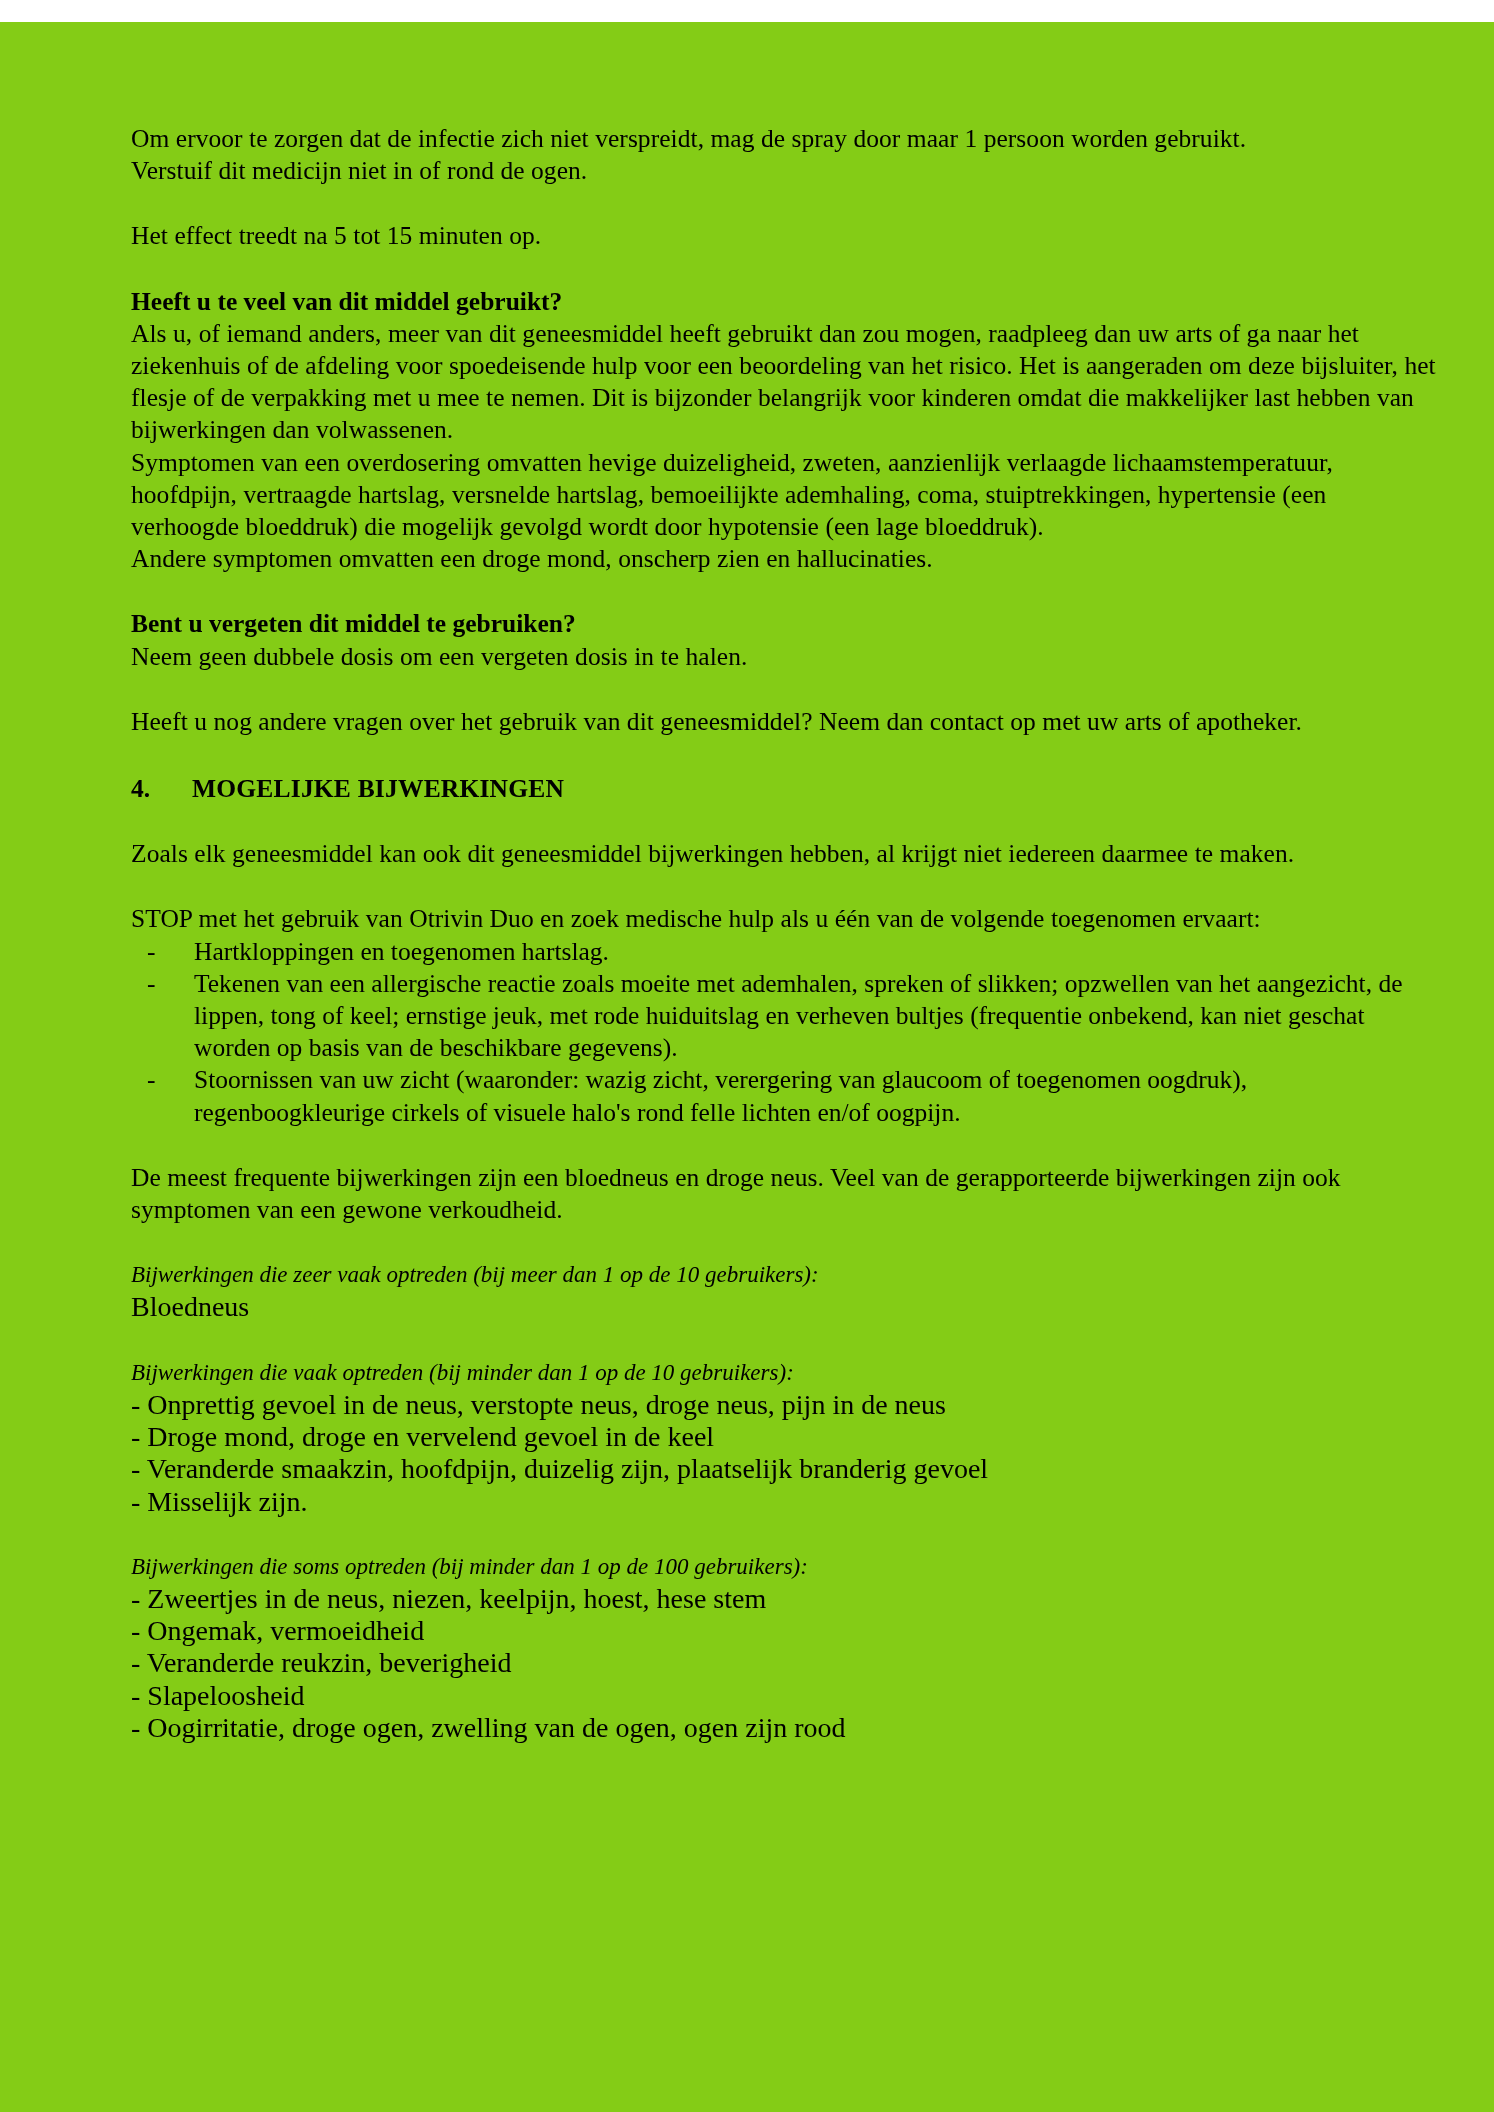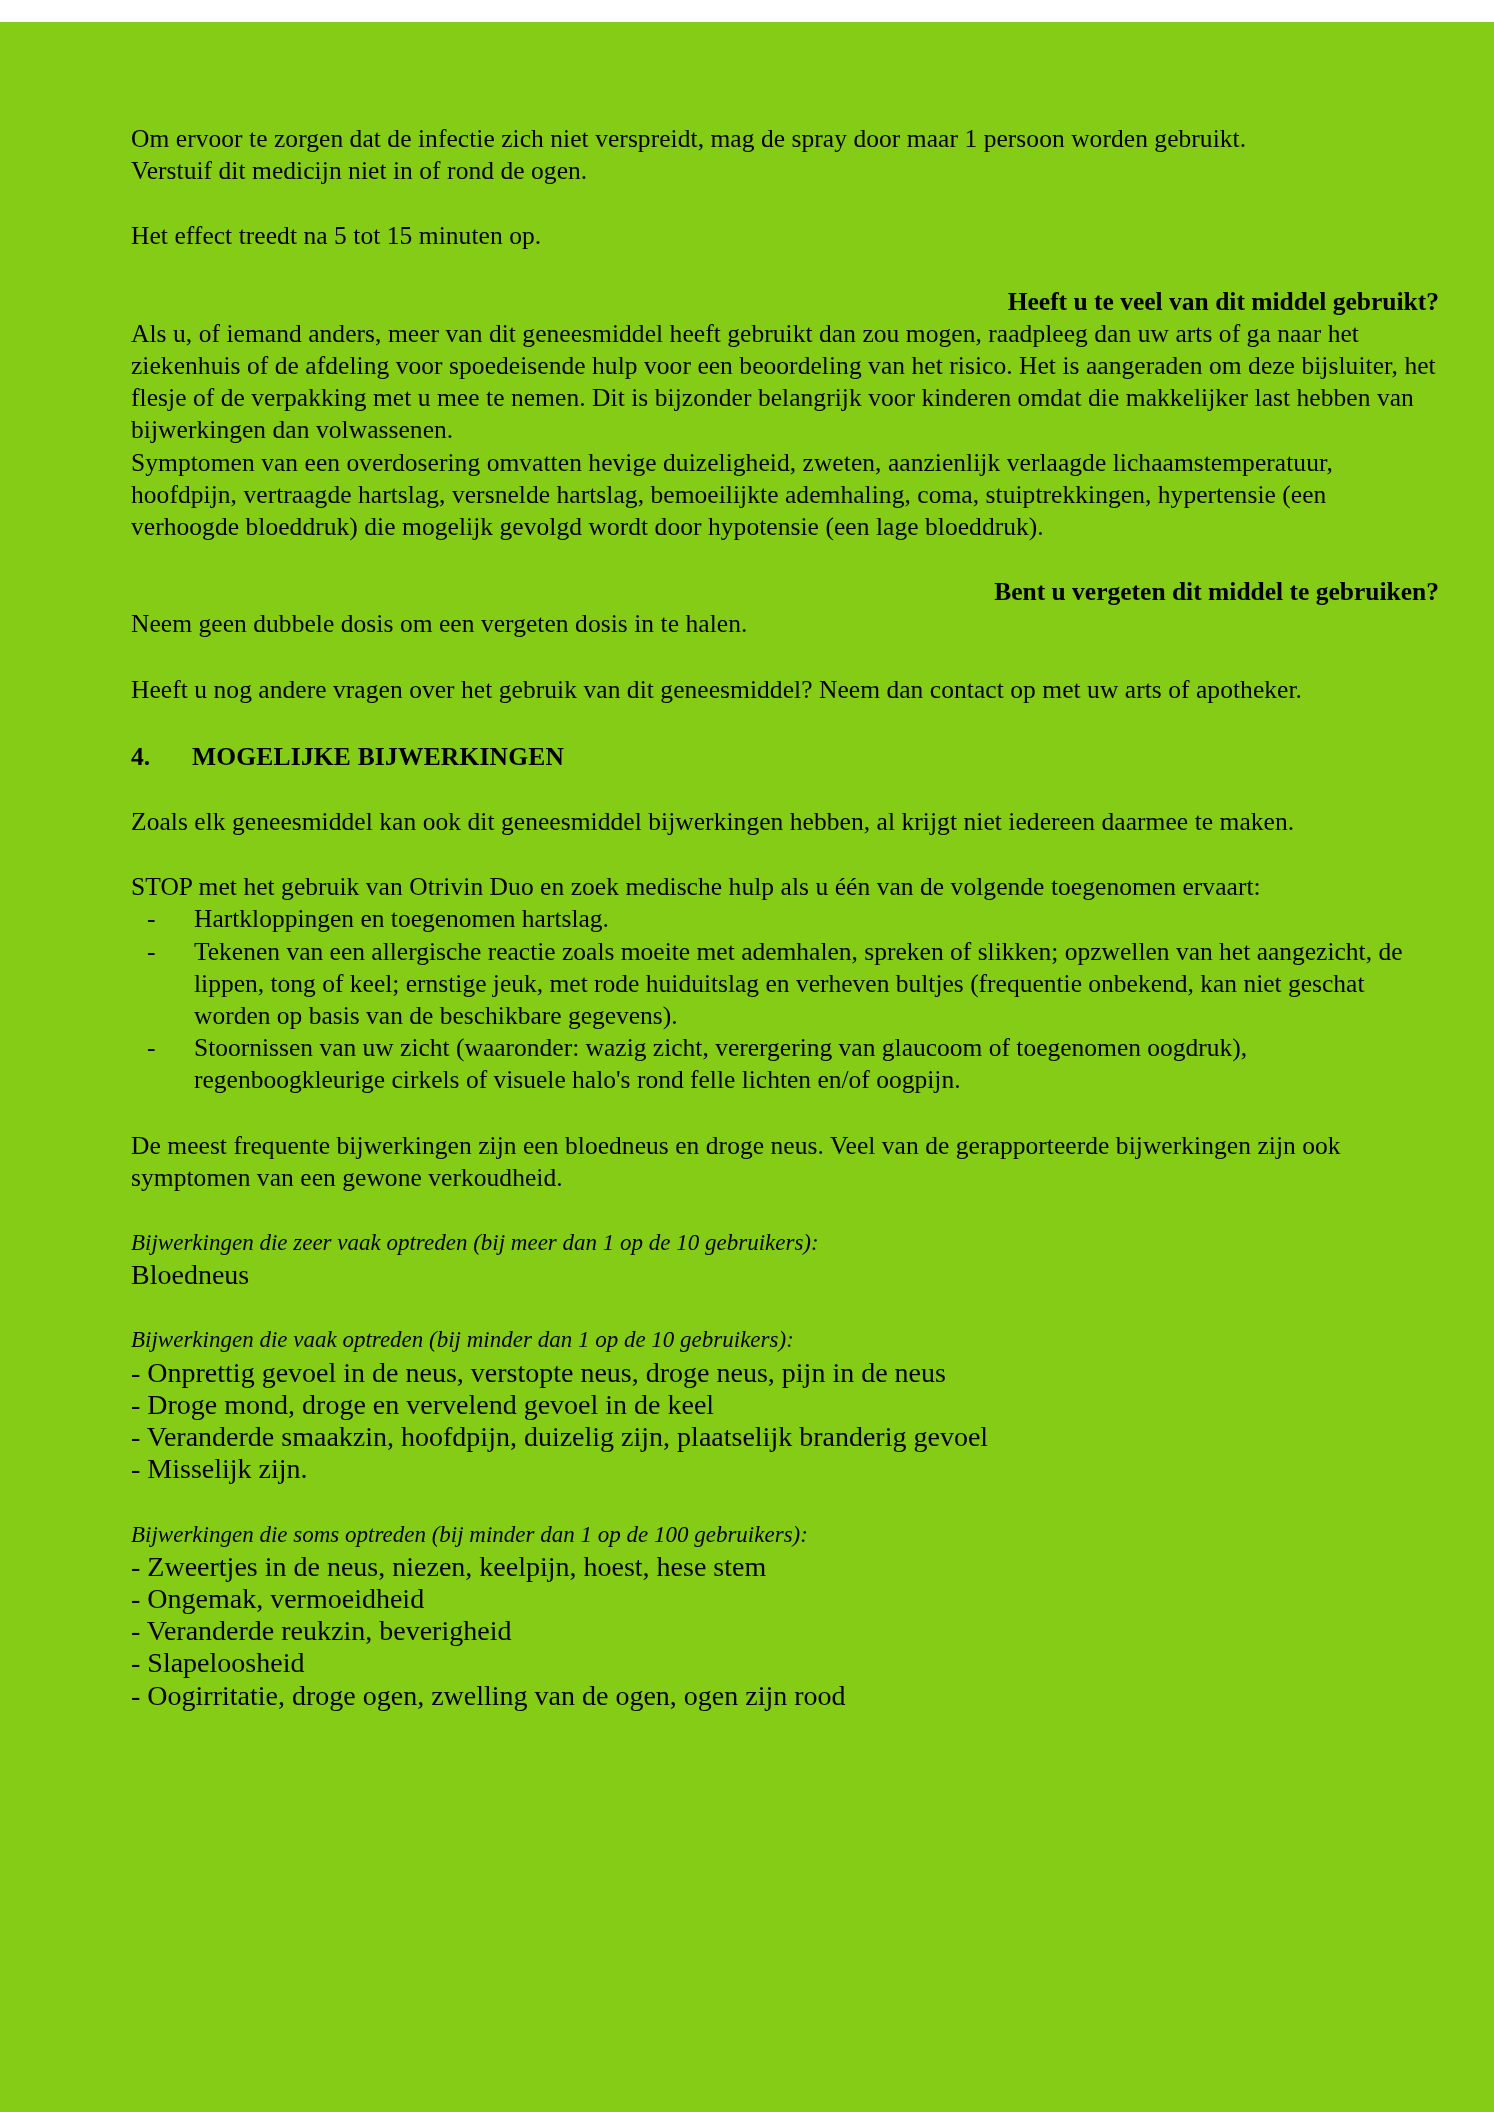--- a/index.html
+++ b/index.html
@@ -31,21 +31,20 @@
     margin: 0;
     letter-spacing: 0.05px;
   }
   .gap-md { height: 33px; }
   .gap-lg { height: 35px; }
   .heading-bold {
     font-size: 25.5px;
     line-height: 32.2px;
     font-weight: bold;
     margin: 0;
-    text-align: right;
   }
   .section-heading {
     font-size: 25.5px;
     line-height: 32.2px;
     font-weight: bold;
     margin: 0;
     display: flex;
     align-items: baseline;
   }
   .section-num {
@@ -102,20 +101,21 @@
 
   <div class="gap-md"></div>
 
   <p class="body-text">Het effect treedt na 5 tot 15 minuten op.</p>
 
   <div class="gap-md"></div>
 
   <p class="heading-bold">Heeft u te veel van dit middel gebruikt?</p>
   <p class="body-text">Als u, of iemand anders, meer van dit geneesmiddel heeft gebruikt dan zou mogen, raadpleeg dan uw arts of ga naar het ziekenhuis of de afdeling voor spoedeisende hulp voor een beoordeling van het risico. Het is aangeraden om deze bijsluiter, het flesje of de verpakking met u mee te nemen. Dit is bijzonder belangrijk voor kinderen omdat die makkelijker last hebben van bijwerkingen dan volwassenen.</p>
   <p class="body-text">Symptomen van een overdosering omvatten hevige duizeligheid, zweten, aanzienlijk verlaagde lichaamstemperatuur, hoofdpijn, vertraagde hartslag, versnelde hartslag, bemoeilijkte ademhaling, coma, stuiptrekkingen, hypertensie (een verhoogde bloeddruk) die mogelijk gevolgd wordt door hypotensie (een lage bloeddruk).</p>
+  <p class="body-text">Andere symptomen omvatten een droge mond, onscherp zien en hallucinaties.</p>
 
   <div class="gap-md"></div>
 
   <p class="heading-bold">Bent u vergeten dit middel te gebruiken?</p>
   <p class="body-text">Neem geen dubbele dosis om een vergeten dosis in te halen.</p>
 
   <div class="gap-md"></div>
 
   <p class="body-text">Heeft u nog andere vragen over het gebruik van dit geneesmiddel? Neem dan contact op met uw arts of apotheker.</p>
 

